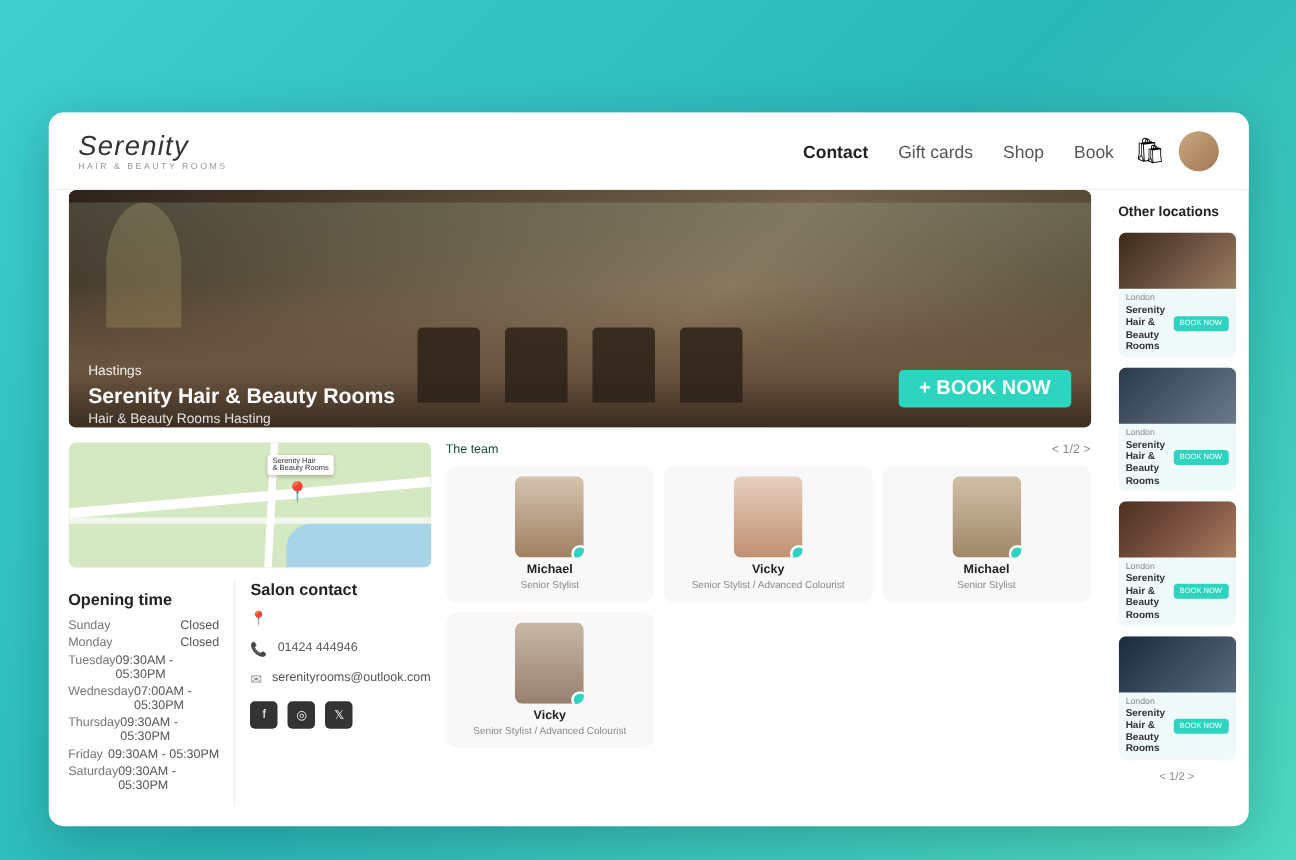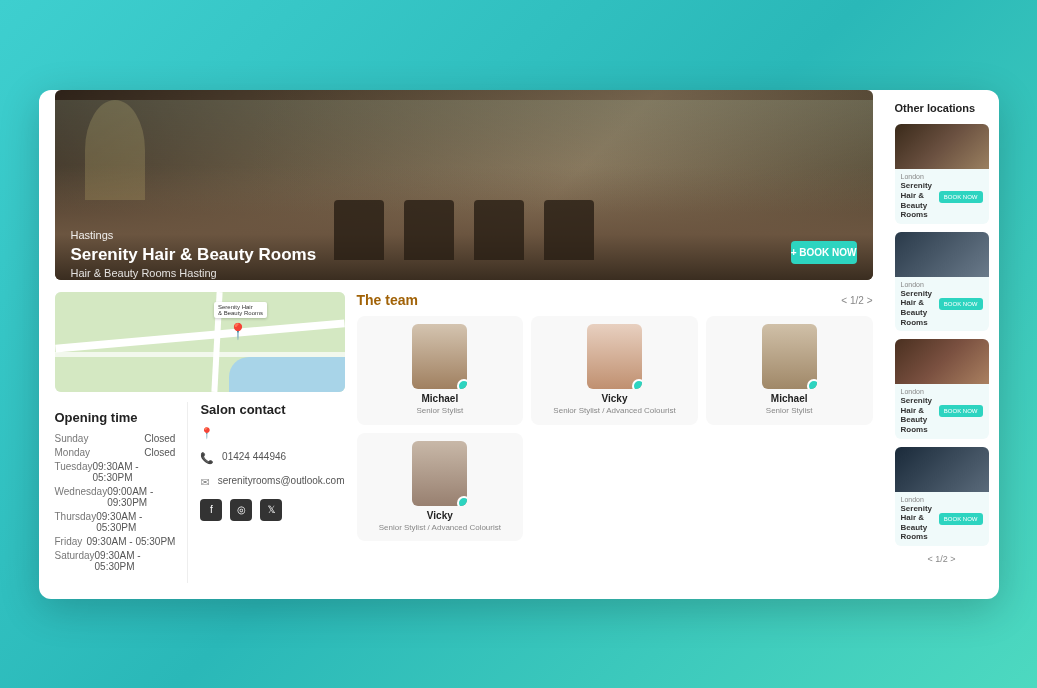--- a/index.html
+++ b/index.html
@@ -175,23 +175,23 @@
       font-size: 11px;
       color: rgba(255,255,255,0.85);
     }
     .book-now-btn {
       position: absolute;
       bottom: 16px;
       right: 16px;
       background: #2dd4c0;
       color: white;
       border: none;
-      padding: 6px 0;
+      padding: 6px 16px;
       border-radius: 4px;
-      font-size: 10px;
+      font-size: 16px;
       font-weight: 600;
       cursor: pointer;
       display: flex;
       align-items: center;
       gap: 4px;
     }
     
     .bottom-section {
       display: flex;
       gap: 12px;
@@ -316,23 +316,23 @@
       flex: 1;
       min-width: 0;
     }
     .team-header {
       display: flex;
       justify-content: space-between;
       align-items: center;
       margin-bottom: 8px;
     }
     .team-title {
-      font-size: 14px;
-      font-weight: 700;
-      color: #a16207;
+      font-size: 10px;
+      font-weight: 400;
+      color: #14532d;
     }
     .team-nav {
       font-size: 10px;
       color: #888;
       display: flex;
       align-items: center;
       gap: 4px;
     }
     .team-grid {
       display: grid;
@@ -458,20 +458,36 @@
   </style>
 </head>
 <body>
 
 <div class="headline">
   <br>
 </div>
 
 <div class="browser-window">
 
+  <nav class="navbar">
+    <div class="logo-area">
+      <span class="logo-name">Serenity</span>
+      <span class="logo-subtitle">HAIR &amp; BEAUTY ROOMS</span>
+    </div>
+    <div class="nav-links">
+      <a class="nav-link active">Contact</a>
+      <a class="nav-link">Gift cards</a>
+      <a class="nav-link">Shop</a>
+      <a class="nav-link">Book</a>
+    </div>
+    <div class="nav-icons">
+      <span class="cart-icon">🛍</span>
+      <div class="avatar"></div>
+    </div>
+  </nav>
 
   <div class="main-content">
 
     <div class="left-content">
 
       <div class="hero-image">
         <div class="hero-salon-interior"></div>
         <div class="window-shape"></div>
         <div class="chairs-overlay">
           <div class="chair-shape"></div>
@@ -512,21 +528,21 @@
                   <div class="time-row">
                     <span class="day-name">Monday</span>
                     <span>Closed</span>
                   </div>
                   <div class="time-row">
                     <span class="day-name">Tuesday</span>
                     <span>09:30AM - 05:30PM</span>
                   </div>
                   <div class="time-row">
                     <span class="day-name">Wednesday</span>
-                    <span>09:00AM - 09:30PM</span>
+                    <span>07:00AM - 05:30PM</span>
                   </div>
                   <div class="time-row">
                     <span class="day-name">Thursday</span>
                     <span>09:30AM - 05:30PM</span>
                   </div>
                   <div class="time-row">
                     <span class="day-name">Friday</span>
                     <span>09:30AM - 05:30PM</span>
                   </div>
                   <div class="time-row">

